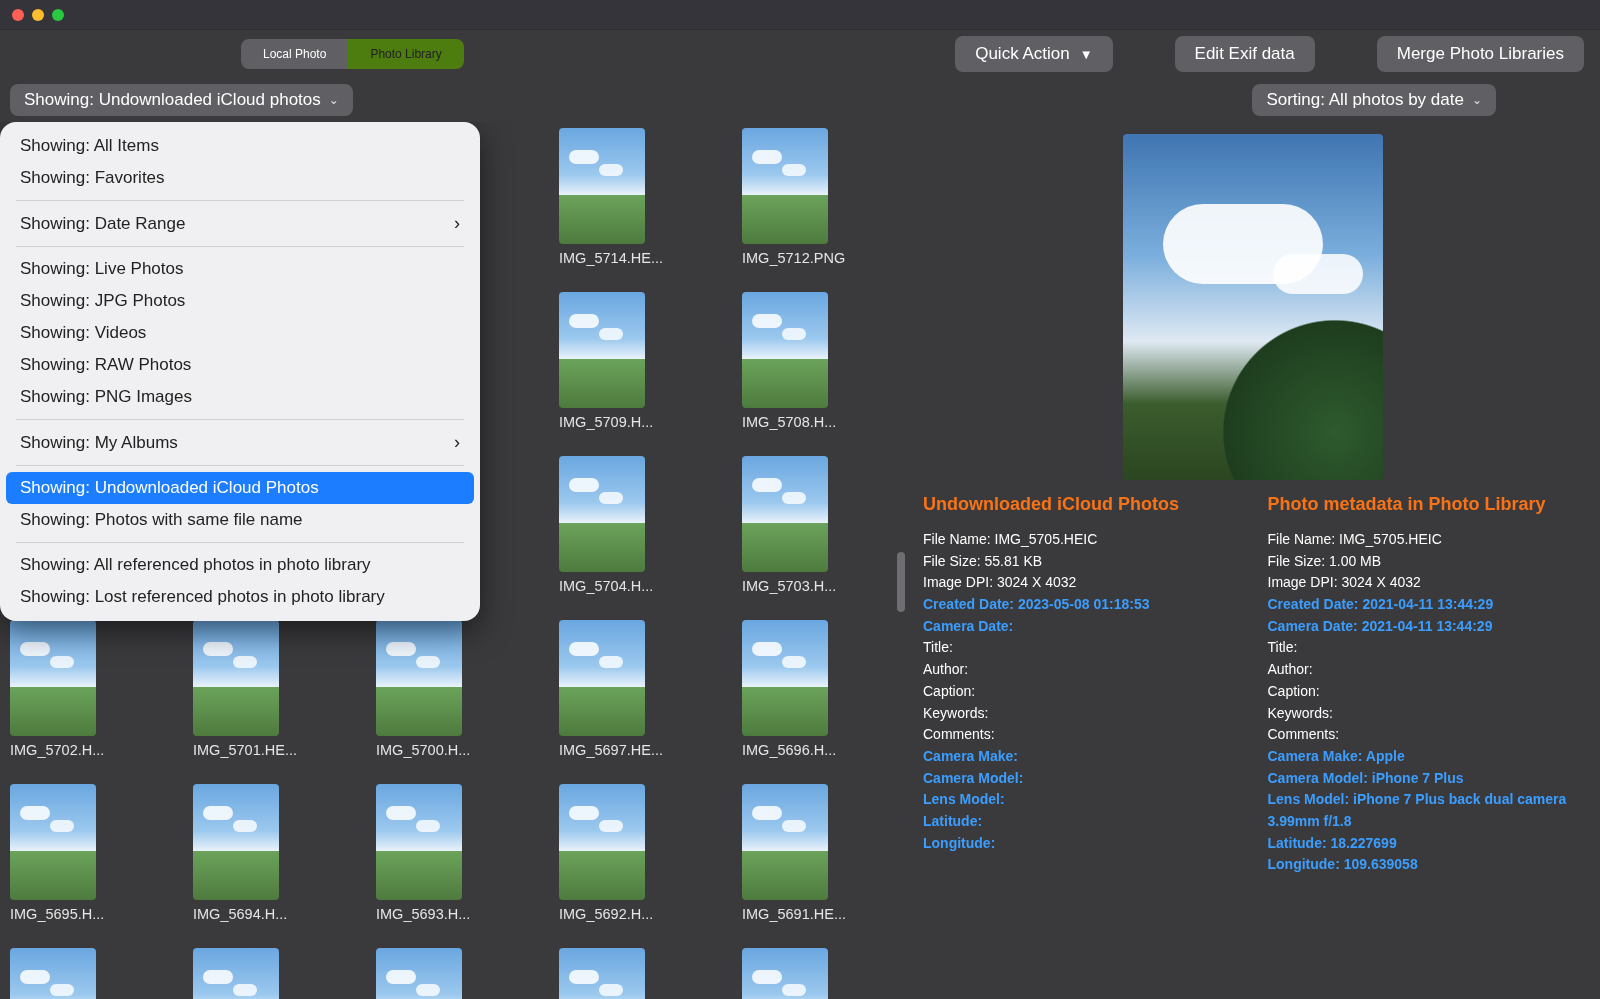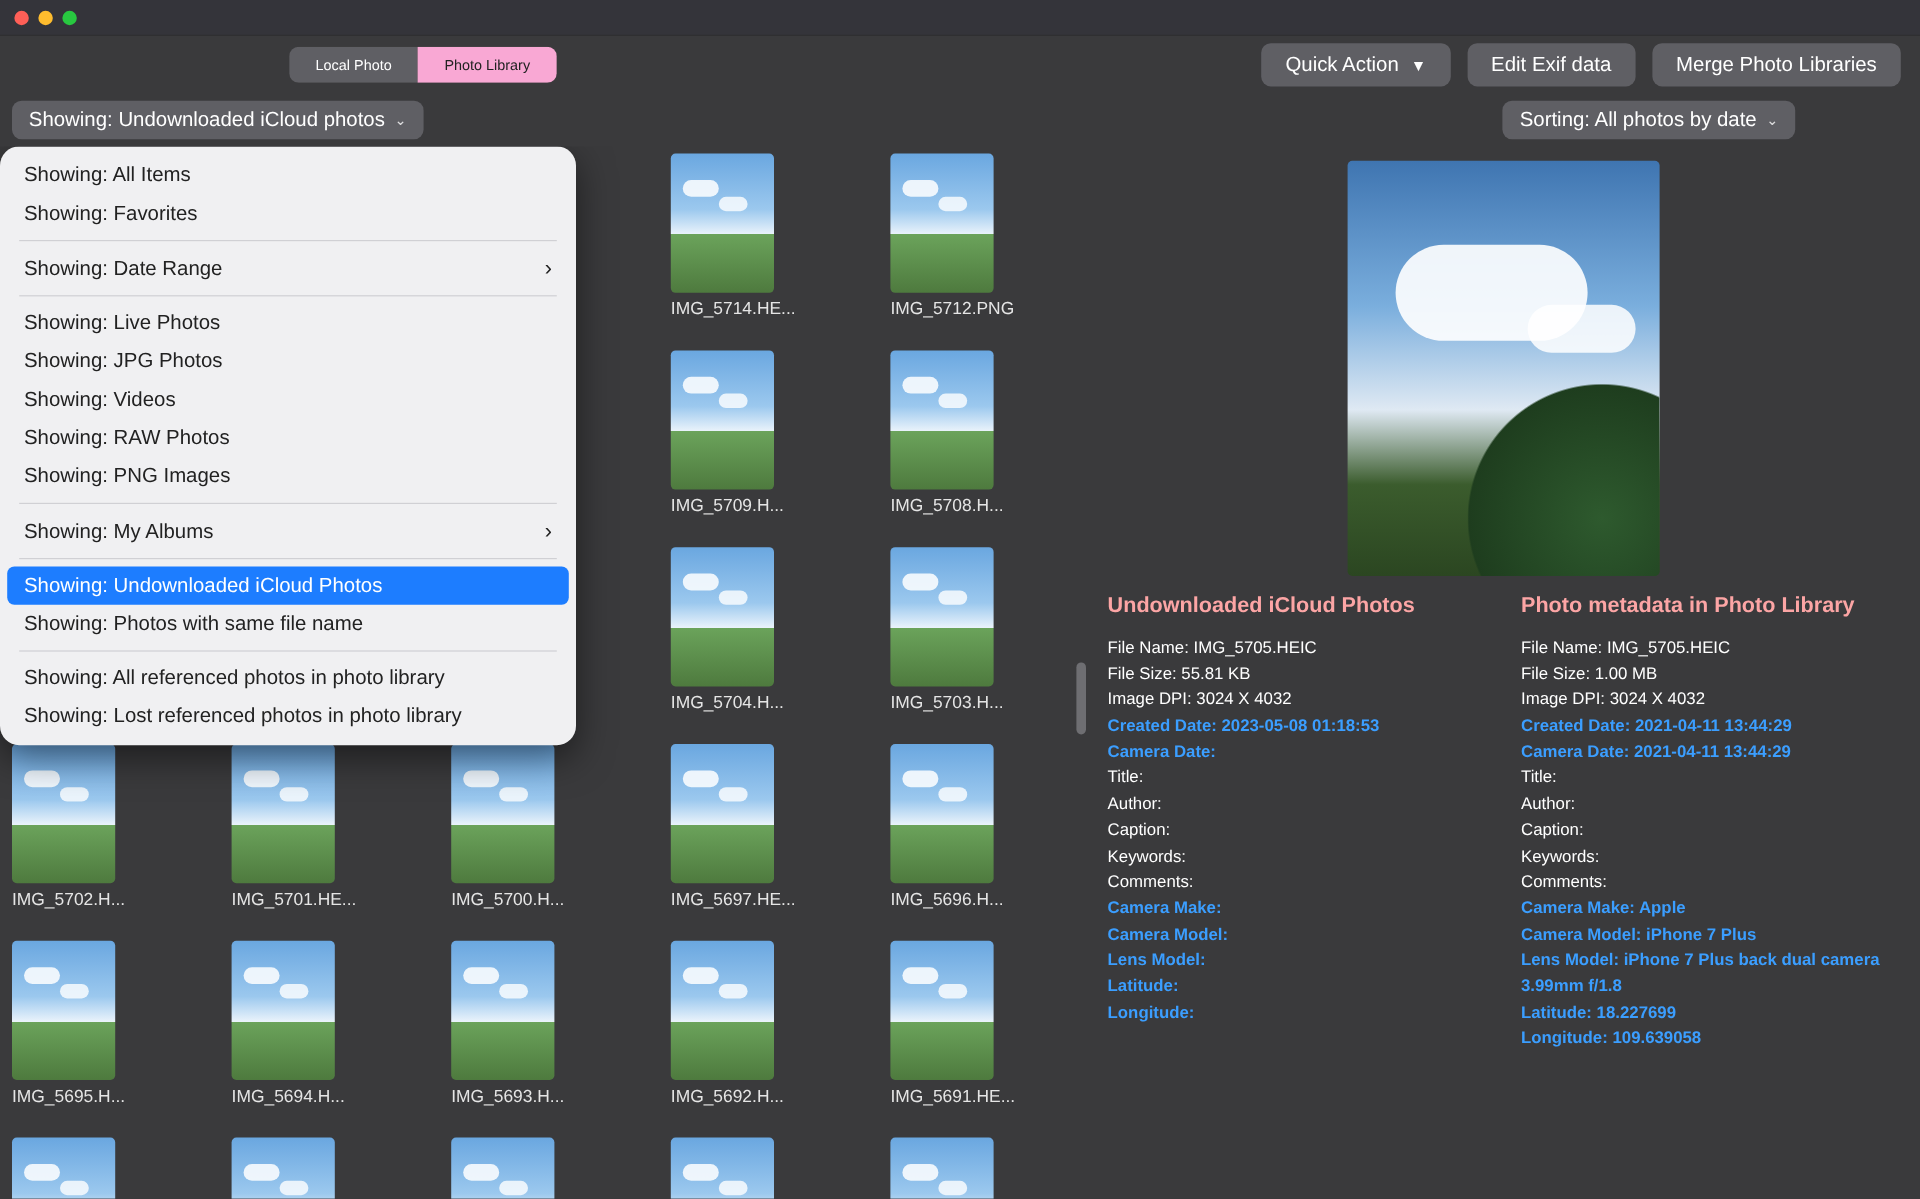--- a/index.html
+++ b/index.html
@@ -3,22 +3,22 @@
 <meta charset="utf-8">
 <style>
   * { box-sizing: border-box; margin: 0; padding: 0; }
   body { font-family: -apple-system, "Helvetica Neue", Arial, sans-serif; background:#3a3a3c; color:#e8e8e8; width:1600px; height:999px; overflow:hidden; }
   .titlebar { height:30px; display:flex; align-items:center; padding-left:12px; gap:8px; border-bottom:1px solid #2f2f31; background:#34343a;}
   .dot{width:12px;height:12px;border-radius:50%;}
   .red{background:#ff5f57;} .yellow{background:#febc2e;} .green{background:#28c840;}
   .toolbar{height:48px;display:flex;align-items:center;gap:14px;padding:0 16px;}
   .seg{display:flex;border-radius:8px;overflow:hidden;margin-left:225px;}
   .seg button{border:none;padding:8px 22px;font-size:12px;font-weight:500;color:#fff;background:#5f5f64;cursor:pointer;}
-  .seg button.active{background:#f9a8d4;color:#222;}
-  .btn{border:none;border-radius:8px;padding:8px 20px;font-size:17px;color:#fff;background:#5f5f64;cursor:pointer;}
+  .seg button.active{background:#4d7c0f;color:#222;}
+  .btn{border:none;border-radius:8px;padding:8px 20px;font-size:17px;color:#fff;background:#5f5f64;cursor:pointer;margin-left:48px;}
   .spacer{flex:1;}
   .filterbar{height:44px;display:flex;align-items:center;padding:0 10px;gap:10px;}
   .drop{background:#5f5f64;border-radius:8px;padding:6px 14px;font-size:17px;color:#fff;display:flex;align-items:center;gap:8px;cursor:pointer;}
   .chev{font-size:12px;opacity:.8;}
   .content{display:flex;height:calc(100% - 122px);}
   .grid-pane{width:905px;position:relative;padding:6px 10px 0 10px;overflow:hidden;}
   .grid{display:grid;grid-template-columns:repeat(5,1fr);gap:26px 30px;}
   .cell{display:flex;flex-direction:column;align-items:flex-start;gap:6px;cursor:pointer;}
   .thumb{width:86px;height:116px;border-radius:4px;background:linear-gradient(180deg,#6aa7e0 0%,#9bc8ee 40%,#eaf3fb 58%,#6ba35b 58%,#4e7a3e 100%);position:relative;overflow:hidden;}
   .cloud1{position:absolute;top:22px;left:10px;width:30px;height:14px;background:#fff;border-radius:10px;opacity:.85;}
@@ -28,21 +28,21 @@
   .mi{padding:6px 14px;border-radius:6px;cursor:pointer;display:flex;justify-content:space-between;align-items:center;}
   .mi.sel{background:#1d7dff;color:#fff;}
   .msep{height:1px;background:#d0d0d4;margin:6px 10px;}
   .right-pane{flex:1;display:flex;flex-direction:column;padding:12px 18px 0 18px;overflow:auto;}
   .preview{display:flex;justify-content:center;margin-bottom:14px;}
   .pv{width:260px;height:346px;border-radius:4px;background:linear-gradient(180deg,#3f75b1 0%,#7aaedd 35%,#dfe9f3 60%,#3b5c2d 78%,#2b4621 100%);position:relative;overflow:hidden;}
   .pv .big{position:absolute;top:70px;left:40px;width:160px;height:80px;background:#fff;border-radius:50px;opacity:.9;}
   .pv .small{position:absolute;top:120px;left:150px;width:90px;height:40px;background:#fff;border-radius:30px;opacity:.85;}
   .pv .tree{position:absolute;bottom:0;right:0;width:160px;height:160px;background:radial-gradient(circle at 70% 70%,#2e5a2e 0%,#1e3d1e 70%,transparent 71%);}
   .meta-cols{display:grid;grid-template-columns:1fr 1fr;gap:30px;}
-  .meta-cols h3{font-size:18px;font-weight:600;margin-bottom:14px;color:#fca5a5;}
+  .meta-cols h3{font-size:18px;font-weight:600;margin-bottom:14px;color:#f97316;}
   .mrow{font-size:14px;line-height:1.55;color:#fff;}
   .mrow.blue{color:#3b9eff;font-weight:bold;}
   .scroll-ind{position:absolute;right:0;top:430px;width:8px;height:60px;background:#6e6e72;border-radius:4px;}
   .qa-chev{margin-left:10px;font-size:13px;}
 </style>
 </head>
 <body>
 
 <div class="titlebar">
   <span class="dot red"></span>

